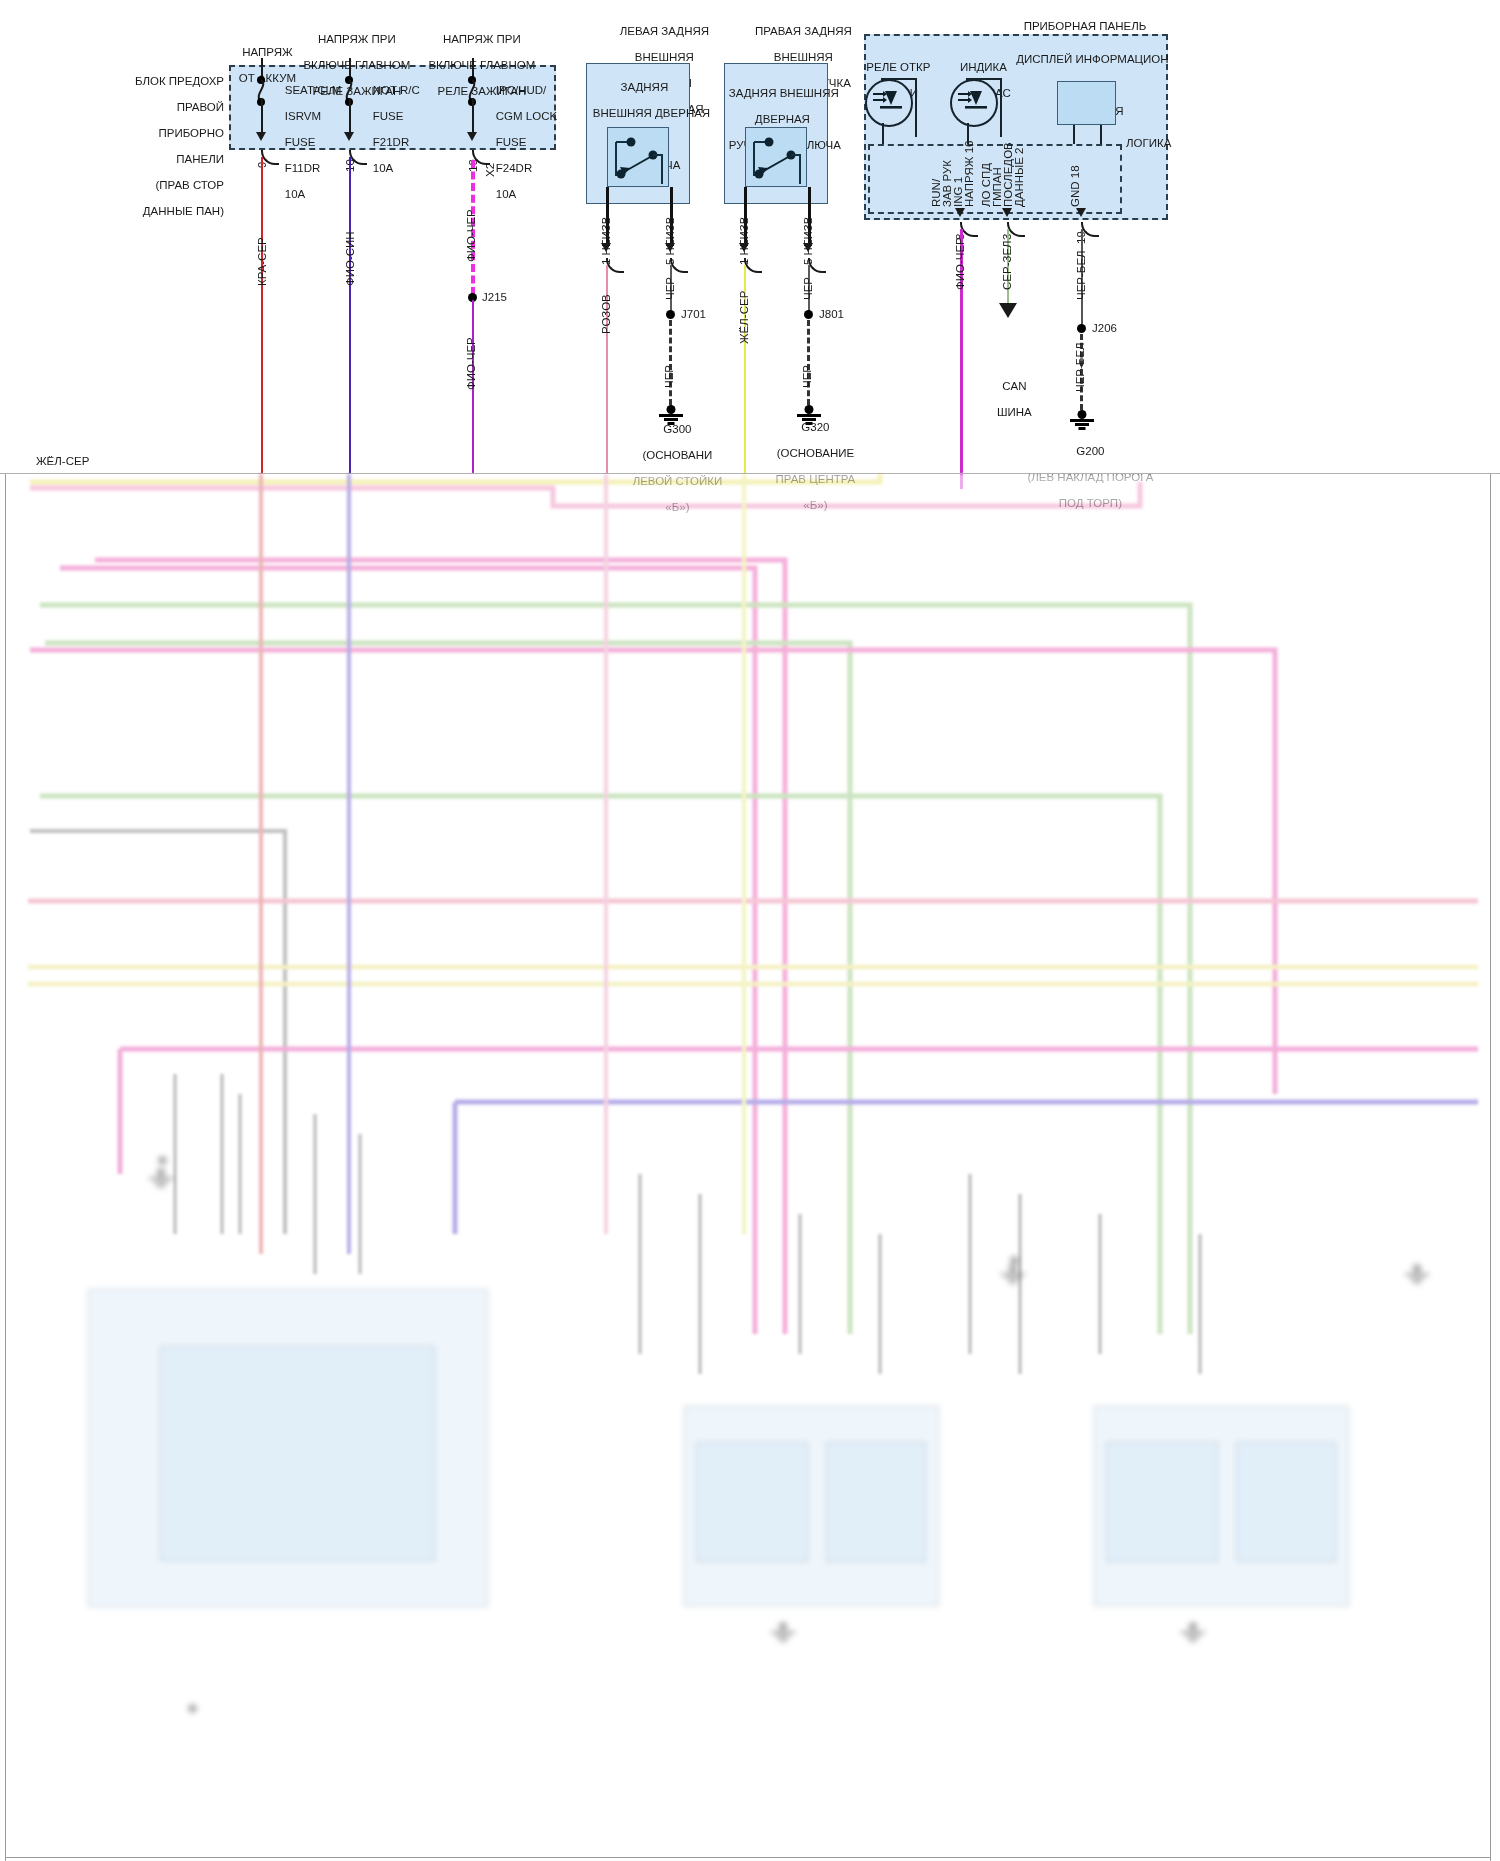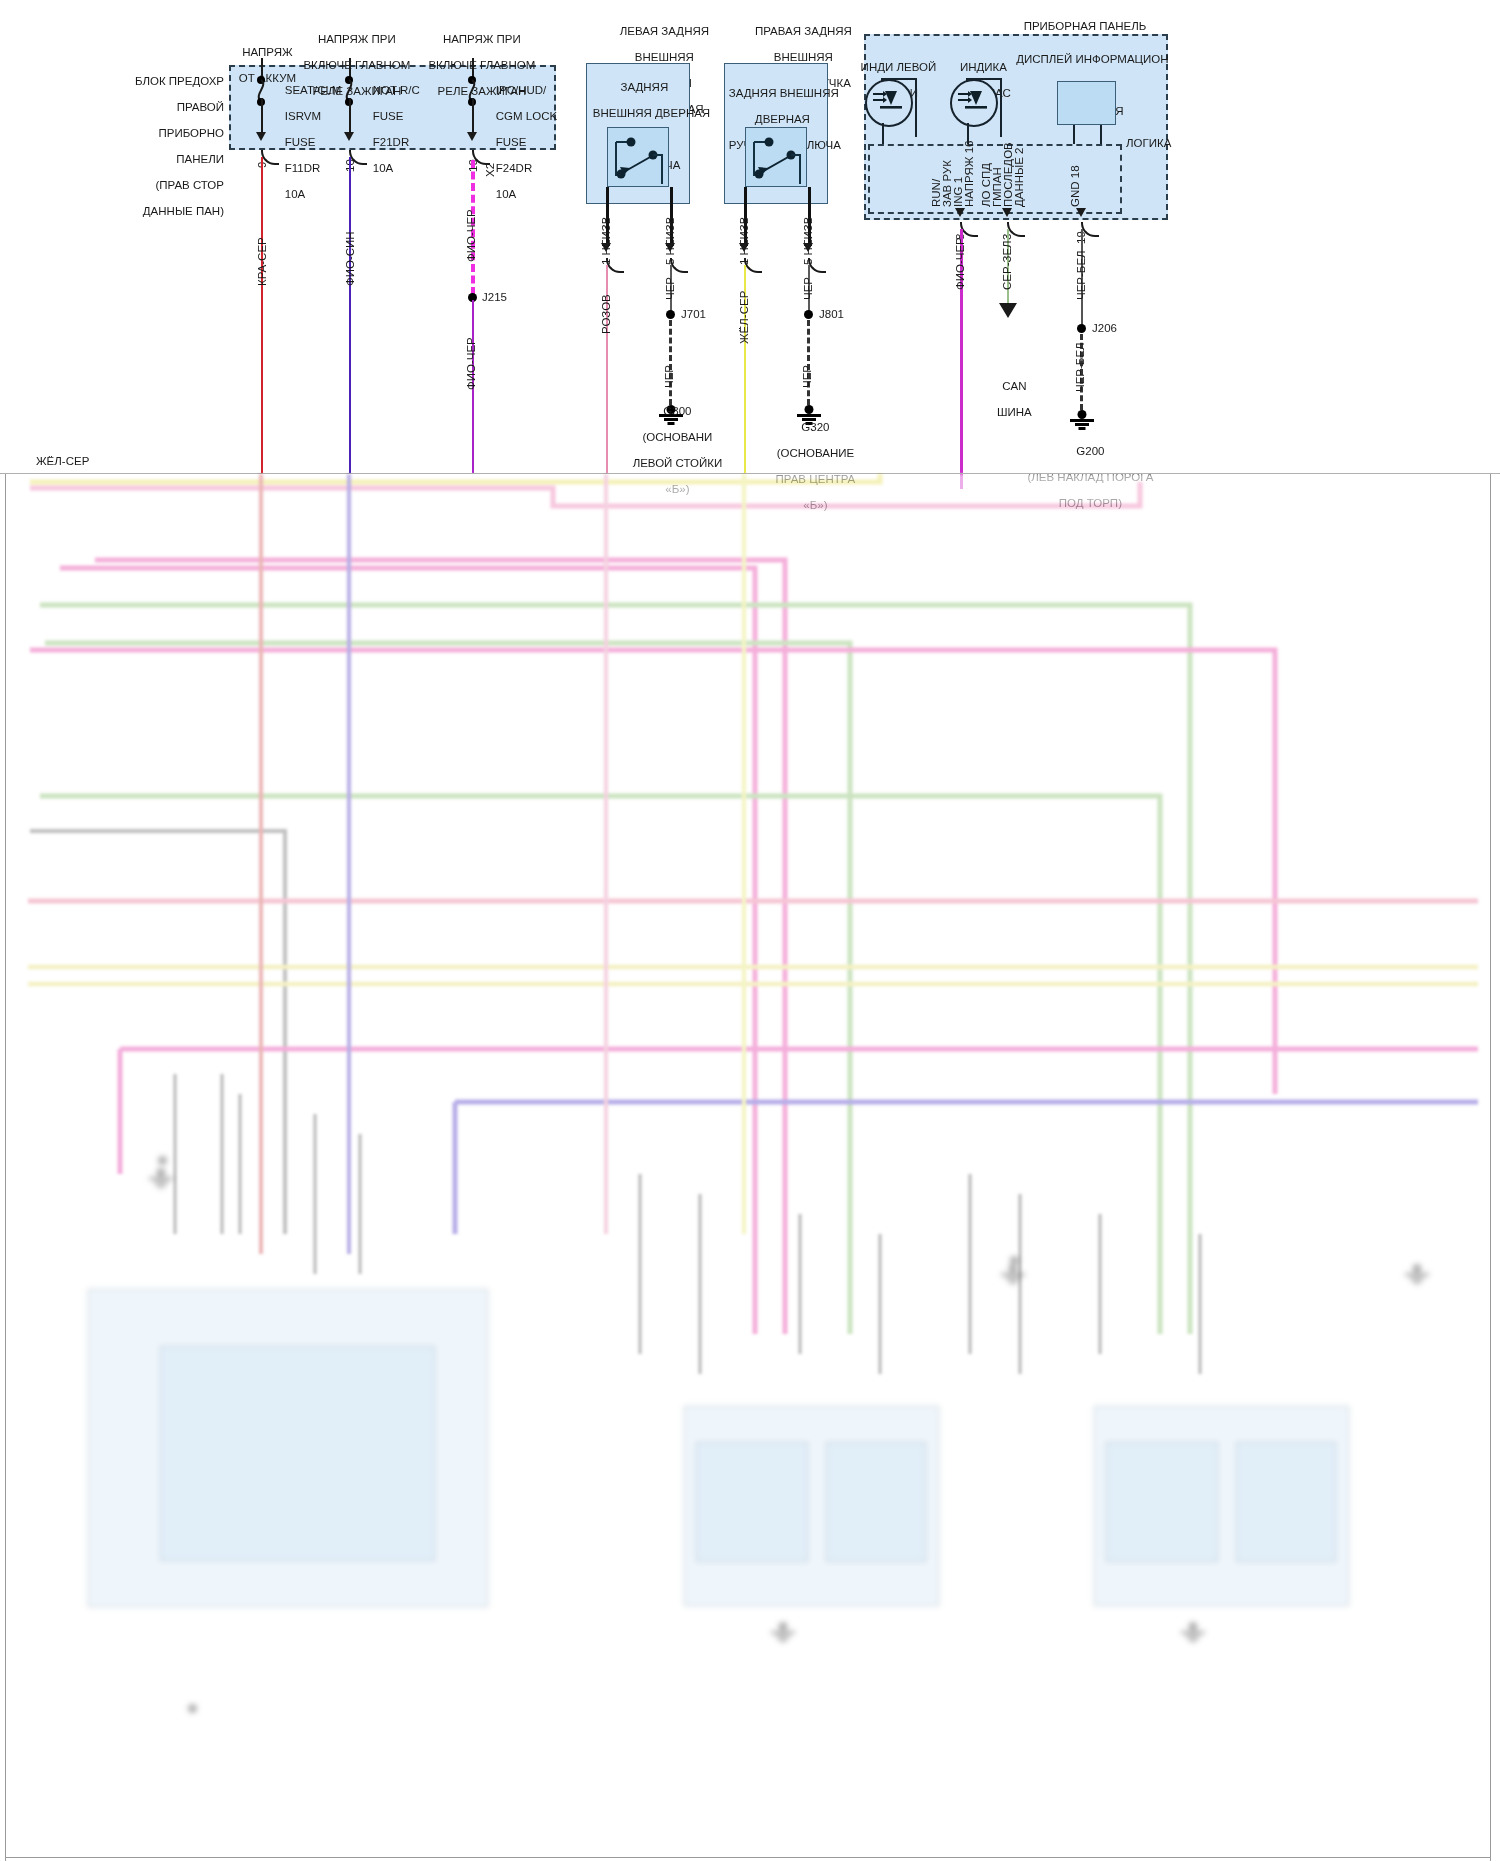--- a/index.html
+++ b/index.html
@@ -194,21 +194,21 @@
   <div class="dot" style="left:666px;top:310px;"></div>
   <div class="txt" style="left:681px;top:308px;">J701</div>
   <div class="vdash" style="left:669px;top:320px;height:85px;"></div>
   <div class="vtxt" style="left:663px;top:388px;">ЧЕР</div>
   <div class="gnd" style="left:658px;top:405px;">
     <i class="g0"></i>
       <i class="g1"></i>
       <i class="g2"></i>
       <i class="g3"></i>
   </div>
-  <div class="txt c" style="left:601px;top:392px;width:140px;text-align:center;">
+  <div class="txt c" style="left:601px;top:410px;width:140px;text-align:center;">
     <span>G300</span><br>
     <span>(ОСНОВАНИ</span><br>
     <span>ЛЕВОЙ СТОЙКИ</span><br>
     <span>«Б»)</span>
   </div>
 
   <div class="txt c" style="left:706px;top:12px;width:182px;">
     <span>ПРАВАЯ ЗАДНЯЯ</span><br>
     <span>ВНЕШНЯЯ</span><br>
     <span>ДВЕРНАЯ РУЧКА</span><br>
@@ -264,21 +264,21 @@
     <span>G320</span><br>
     <span>(ОСНОВАНИЕ</span><br>
     <span>ПРАВ ЦЕНТРА</span><br>
     <span>«Б»)</span>
   </div>
 
   <div class="txt c" style="left:930px;top:20px;width:310px;">ПРИБОРНАЯ ПАНЕЛЬ</div>
   <div class="box-dash" style="left:864px;top:34px;width:304px;height:186px;"></div>
 
   <div class="txt c" style="left:846px;top:48px;width:92px;">
-    <span>ИНДИ ЛЕВОЙ</span><br>
+    <span>РЕЛЕ ОТКР</span><br>
     <span>ДВЕРИ</span>
   </div>
   <svg width="80" height="60" style="position:absolute;left:865px;top:77px;">
     <path d="M17 18 L 17 2 L 51 2 L 51 60" stroke="#16222c" stroke-width="2" fill="none"></path>
   </svg>
   <div class="led" style="left:865px;top:79px;">
     <svg width="44" height="44" viewBox="0 0 44 44">
       <path d="M18 10 L 30 10 L 24 24 Z" fill="#102028"></path>
       <rect x="13" y="25" width="22" height="2.6" fill="#102028"></rect>
       <path d="M6 13 L 16 13 M6 19 L 16 19" stroke="#102028" stroke-width="2"></path>

